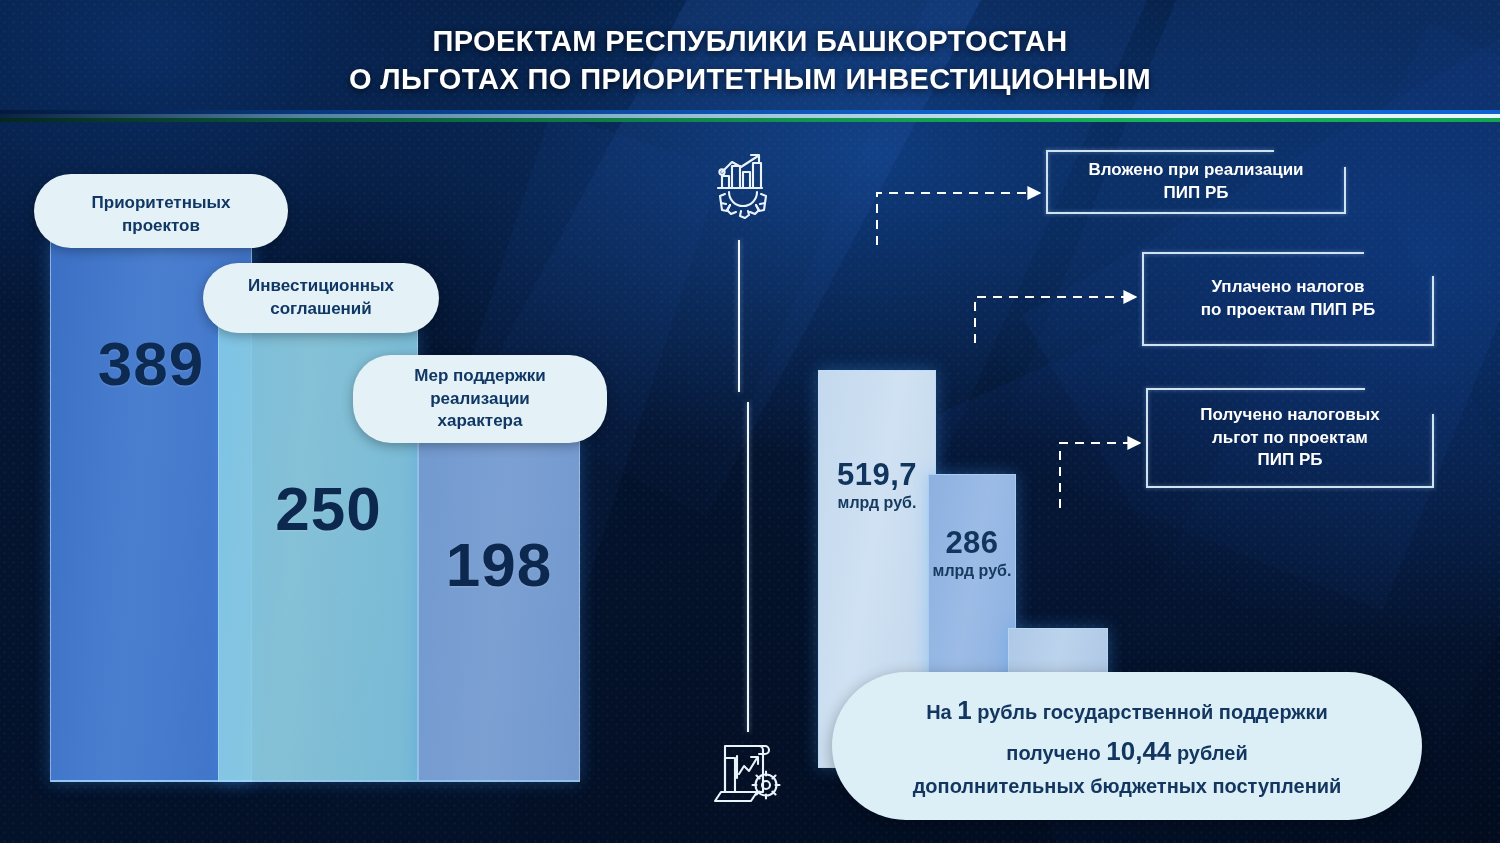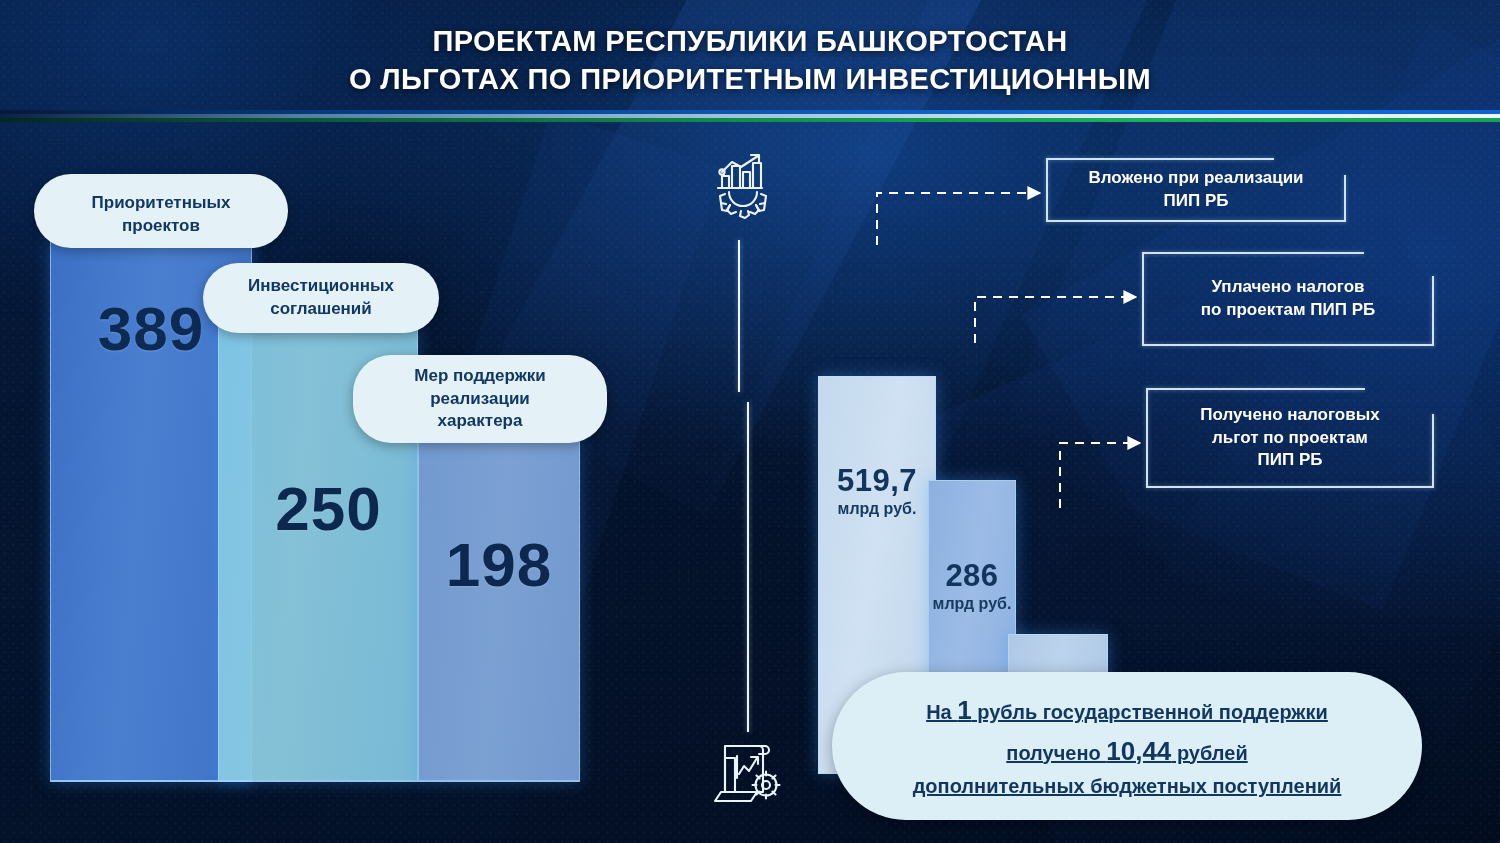--- a/index.html
+++ b/index.html
@@ -90,21 +90,21 @@
     box-shadow: 0 0 16px rgba(60,150,240,0.35);
     display: flex; align-items: flex-start; justify-content: center;
   }
   .lbar .val {
     font-size: 62px; font-weight: 700; color: #0d2a52;
     letter-spacing: 1px;
     text-shadow: 0 1px 2px rgba(255,255,255,0.18);
   }
   #lbar1 { left: 50px;  width: 202px; height: 572px;
            background: linear-gradient(95deg, #3a6fc4 0%, #4a7fd0 45%, #3f72c6 100%); }
-  #lbar1 .val { margin-top: 82px; }
+  #lbar1 .val { margin-top: 117px; }
   #lbar2 { left: 218px; width: 200px; height: 482px;
            background: linear-gradient(95deg, #82c9e6 0%, #8fcfe4 40%, #81c6e2 100%);
            opacity: 0.93; }
   #lbar2 .val { margin-top: 172px; margin-left: 21px; }
   #lbar3 { left: 418px; width: 162px; height: 408px;
            background: linear-gradient(95deg, #7aa4dc 0%, #85abdf 50%, #7ba3db 100%);
            opacity: 0.93; }
   #lbar3 .val { margin-top: 154px; }
 
   .pill {
@@ -126,35 +126,35 @@
   #center-col { position: absolute; left: 690px; top: 130px; width: 120px; height: 700px; z-index: 4; }
   #vline-a { position: absolute; left: 48px; top: 110px; width: 2px; height: 152px;
              background: #eef6fb; box-shadow: 0 0 5px rgba(190,225,255,0.5); }
   #vline-b { position: absolute; left: 57px; top: 272px; width: 2px; height: 330px;
              background: #eef6fb; box-shadow: 0 0 5px rgba(190,225,255,0.5); }
   #icon-top { position: absolute; left: 18px; top: 20px; width: 72px; height: 72px; }
   #icon-bottom { position: absolute; left: 18px; top: 608px; width: 78px; height: 70px; }
   #icon-top svg, #icon-bottom svg { width: 100%; height: 100%; display: block; }
 
   
-  #right-chart { position: absolute; left: 790px; top: 138px; width: 400px; height: 700px; z-index: 4; }
+  #right-chart { position: absolute; left: 790px; top: 132px; width: 400px; height: 700px; z-index: 4; }
   .rbar {
     position: absolute; bottom: 64px;
     border: 1px solid rgba(185,222,248,0.6);
     box-shadow: 0 0 16px rgba(70,160,245,0.35);
     display: flex; flex-direction: column; align-items: center;
   }
   .rbar .rv { font-size: 31px; font-weight: 700; color: #12355e; letter-spacing: 0.5px; }
   .rbar .ru { font-size: 16px; font-weight: 700; color: #16395f; margin-top: 1px; }
   #rbar1 { left: 28px;  width: 118px; height: 398px;
            background: linear-gradient(100deg, #c4d9ee 0%, #cfe1f2 45%, #c2d7ec 100%); }
   #rbar1 .rv { margin-top: 86px; }
   #rbar2 { left: 138px; width: 88px; height: 294px;
            background: linear-gradient(100deg, #8cb0e0 0%, #9cbce6 45%, #8bafdf 100%); }
-  #rbar2 .rv { margin-top: 77px; }
+  #rbar2 .rv { margin-top: 50px; }
   #rbar3 { left: 218px; width: 100px; height: 140px;
            background: linear-gradient(100deg, #aec8e6 0%, #bcd3ec 45%, #abc5e4 100%); }
   #rbar3 .rv { margin-top: 42px; }
 
   
   #connectors { position: absolute; left: 0; top: 0; width: 1500px; height: 843px; z-index: 5; pointer-events: none; }
 
   
   .callout {
     position: absolute; z-index: 6;
@@ -166,35 +166,35 @@
   .callout .edge-top, .callout .edge-left,
   .callout .edge-bottom, .callout .edge-right {
     position: absolute; background: #cfe3f2;
     box-shadow: 0 0 4px rgba(180,215,245,0.45);
   }
   .callout .edge-top    { left: 0; top: 0; height: 2px; width: 76%; }
   .callout .edge-left   { left: 0; top: 0; width: 2px; height: 100%; }
   .callout .edge-bottom { left: 0; bottom: 0; height: 2px; width: 100%; }
   .callout .edge-right  { right: 0; top: 26%; width: 2px; height: 74%; }
 
-  #callout1 { left: 1046px; top: 158px; width: 300px; height: 64px; align-items: center; }
+  #callout1 { left: 1046px; top: 150px; width: 300px; height: 64px; align-items: center; }
   #callout2 { left: 1142px; top: 252px; width: 292px; height: 94px; }
   #callout3 { left: 1146px; top: 388px; width: 288px; height: 100px; }
 
   
   #summary {
     position: absolute; left: 832px; top: 672px; width: 590px; height: 148px;
     background: #dceff7; border-radius: 74px; z-index: 6;
     display: flex; align-items: center; justify-content: center;
     box-shadow: 0 4px 16px rgba(0,0,0,0.32);
     padding: 0 30px;
   }
   #summary .stext {
     text-align: center; color: #12365f; font-weight: 700;
-    font-size: 20px; line-height: 1.55; text-decoration: underline;
+    font-size: 20px; line-height: 1.55;
   }
   #summary .big { font-size: 26px; }
 </style>
 </head>
 <body>
 
 <div id="bg">
   <div class="bg-base"></div>
   <div class="diag d1"></div>
   <div class="diag d2"></div>

